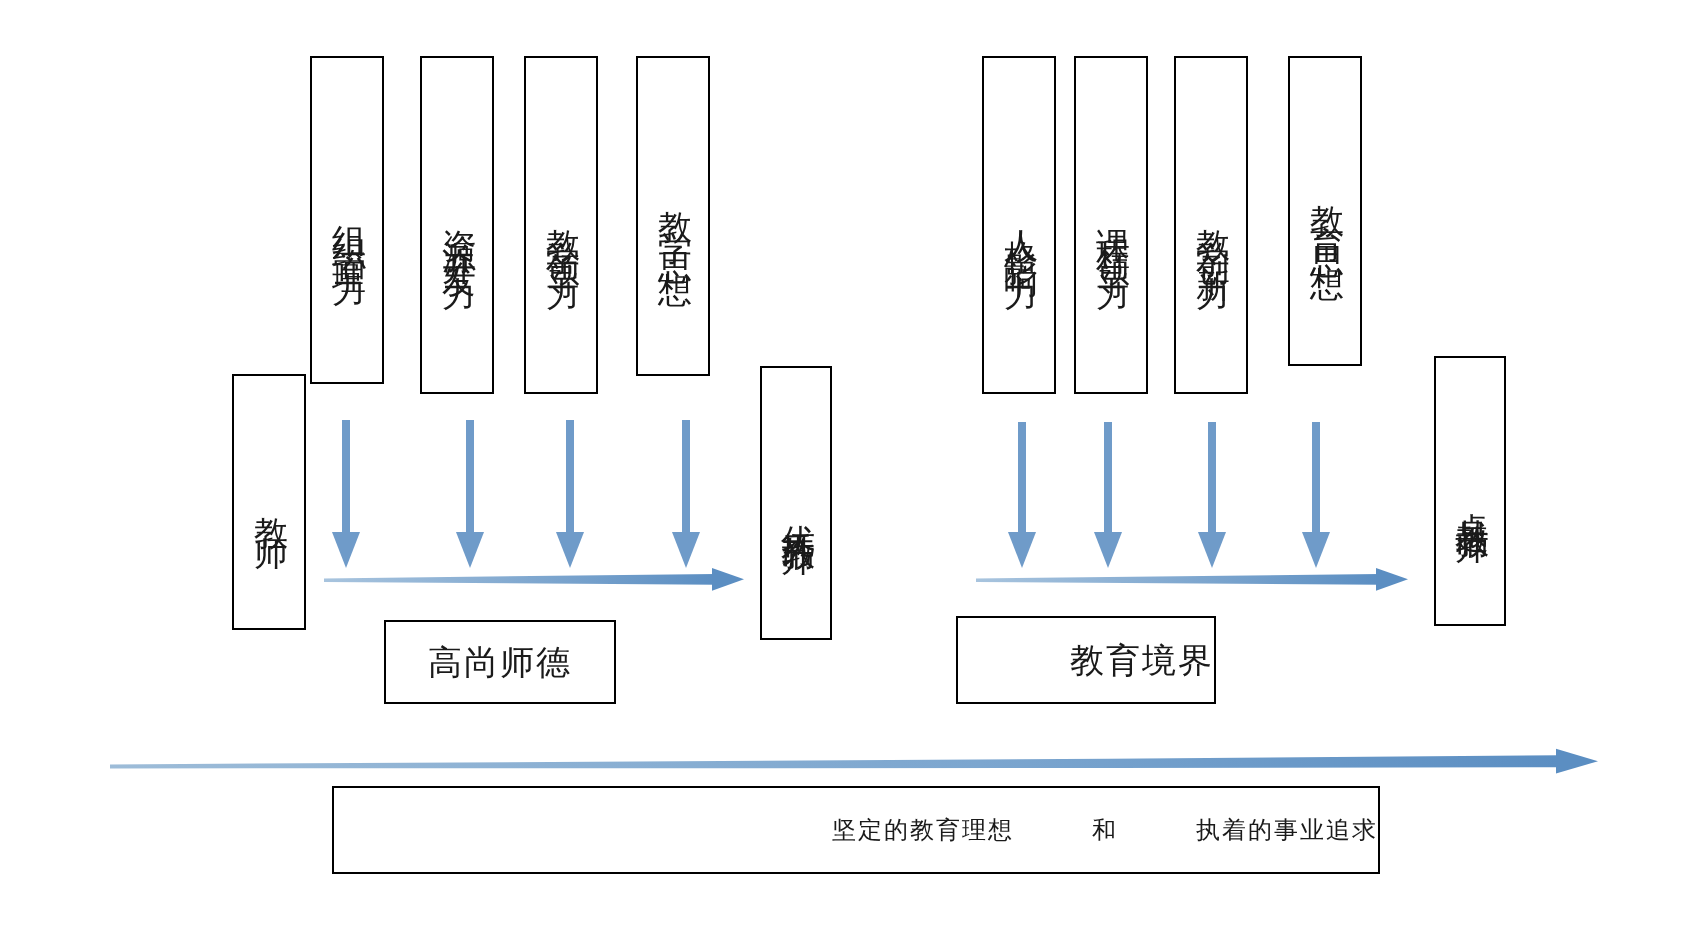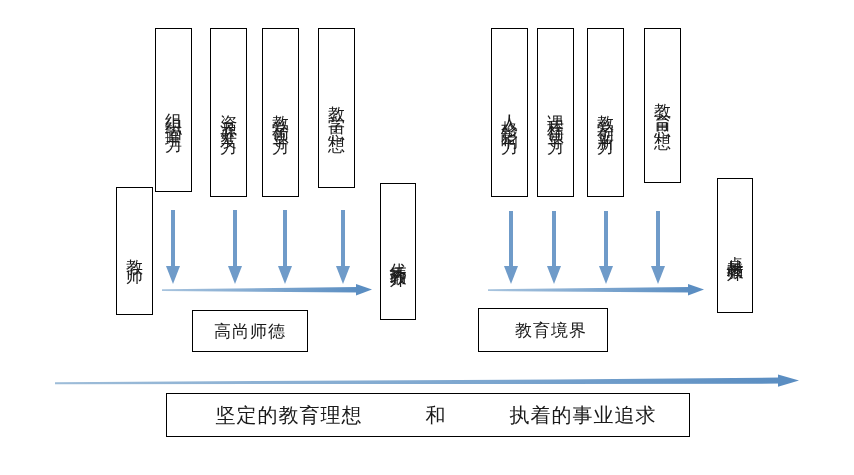--- a/index.html
+++ b/index.html
@@ -41,26 +41,26 @@
   }
   .vbox.tight {
     letter-spacing: 3px;
   }
   
   .hbox {
     font-size: 17px;
     letter-spacing: 1px;
   }
   .hbox.left-pad {
-    justify-content: center;
+    justify-content: flex-end;
     padding-left: 16px;
     font-family: Liberation Mono, monospace;
   }
   .bottom-statement {
-    font-size: 20px;
+    font-size: 12px;
     letter-spacing: 1px;
     white-space: pre;
   }
   
   .down-arrow, .right-arrow, .long-arrow {
     position: absolute;
   }
   .down-arrow svg, .right-arrow svg, .long-arrow svg {
     display: block;
     overflow: visible;

